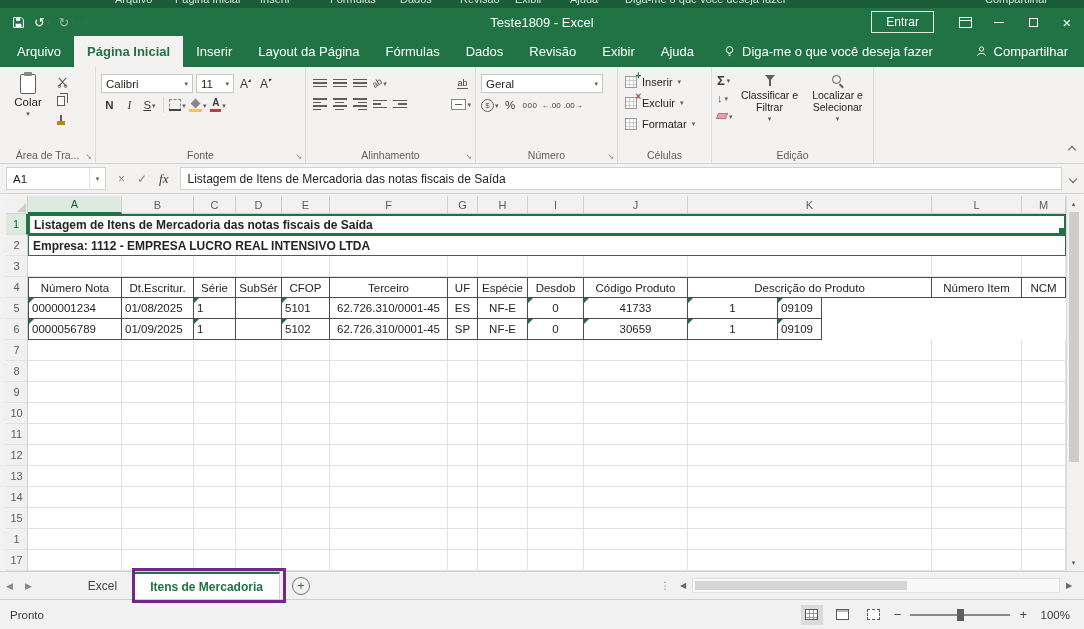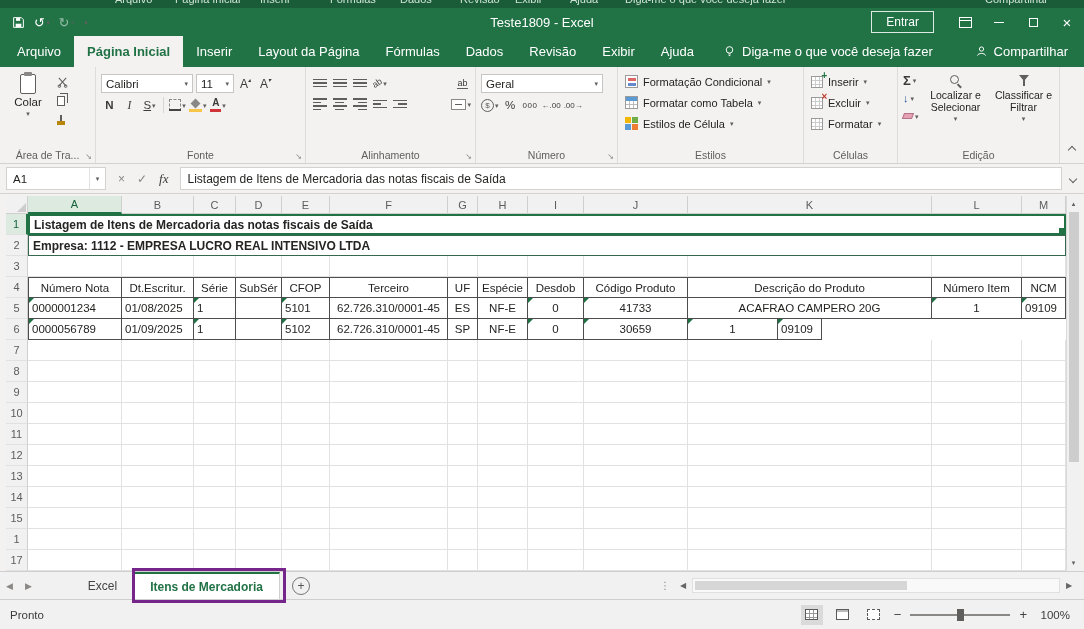--- a/index.html
+++ b/index.html
@@ -433,38 +433,20 @@
           </span>
         <span class="ib">%</span>
         <span class="ib mil">000</span>
         <span class="ib dec">←.00</span>
         <span class="ib dec">.00→</span>
       </div>
       <span class="g-label">Número</span>
       <span class="dl">↘</span>
     </div>
 
-    <div class="rgroup g-styles">
-      <div class="style-item">
-        <i class="ic-cf"></i>
-        <span class="sl">Formatação Condicional</span>
-        <span class="arw">▾</span>
-      </div>
-      <div class="style-item">
-        <i class="ic-tbl"></i>
-        <span class="sl">Formatar como Tabela</span>
-        <span class="arw">▾</span>
-      </div>
-      <div class="style-item">
-        <i class="ic-cs"></i>
-        <span class="sl">Estilos de Célula</span>
-        <span class="arw">▾</span>
-      </div>
-      <span class="g-label">Estilos</span>
-    </div>
 
     <div class="rgroup g-cells">
       <div class="cell-item">
         <i class="ic-grid ins"></i>
         <span class="sl">Inserir</span>
         <span class="arw">▾</span>
       </div>
       <div class="cell-item">
         <i class="ic-grid del"></i>
         <span class="sl">Excluir</span>
@@ -488,27 +470,27 @@
           <span class="mb">
               <i class="fill-down">↓</i>
               <span class="arw">▾</span>
             </span>
           <span class="mb">
               <i class="ic-erase"></i>
               <span class="arw">▾</span>
             </span>
         </div>
         <div class="big-btn">
+          <i class="ic-sort"></i>
+          <span class="bl">Classificar e Filtrar</span>
+          <span class="arw">▾</span>
+        </div>
+        <div class="big-btn">
           <i class="ic-find"></i>
           <span class="bl">Localizar e Selecionar</span>
-          <span class="arw">▾</span>
-        </div>
-        <div class="big-btn">
-          <i class="ic-sort"></i>
-          <span class="bl">Classificar e Filtrar</span>
           <span class="arw">▾</span>
         </div>
       </div>
       <span class="g-label">Edição</span>
     </div>
 
     <div class="rspacer">
       <span class="collapse"><i class="chev up"></i></span>
     </div>
   </div>
@@ -607,21 +589,20 @@
             <div class="tc alft" style="flex: 0 0 94px; width: 94px;">0000001234<i class="tri"></i></div>
             <div class="tc alft" style="flex: 0 0 72px; width: 72px;">01/08/2025</div>
             <div class="tc alft" style="flex: 0 0 42px; width: 42px;">1<i class="tri"></i></div>
             <div class="tc alft" style="flex: 0 0 46px; width: 46px;"></div>
             <div class="tc alft" style="flex: 0 0 48px; width: 48px;">5101<i class="tri"></i></div>
             <div class="tc" style="flex: 0 0 118px; width: 118px;">62.726.310/0001-45</div>
             <div class="tc" style="flex: 0 0 30px; width: 30px;">ES</div>
             <div class="tc" style="flex: 0 0 50px; width: 50px;">NF-E</div>
             <div class="tc" style="flex: 0 0 56px; width: 56px;">0<i class="tri"></i></div>
             <div class="tc" style="flex: 0 0 104px; width: 104px;">41733<i class="tri"></i></div>
-            <div class="tc" style="flex: 0 0 244px; width: 244px;">ACAFRAO CAMPERO 20G</div>
             <div class="tc" style="flex: 0 0 90px; width: 90px;">1<i class="tri"></i></div>
             <div class="tc alft" style="flex: 0 0 44px; width: 44px;">09109<i class="tri"></i></div>
           </div>
         </div>
         <div class="srow">
           <div class="rn">6</div>
           <div class="cells">
             <div class="tc alft" style="flex: 0 0 94px; width: 94px;">0000056789<i class="tri"></i></div>
             <div class="tc alft" style="flex: 0 0 72px; width: 72px;">01/09/2025</div>
             <div class="tc alft" style="flex: 0 0 42px; width: 42px;">1<i class="tri"></i></div>

